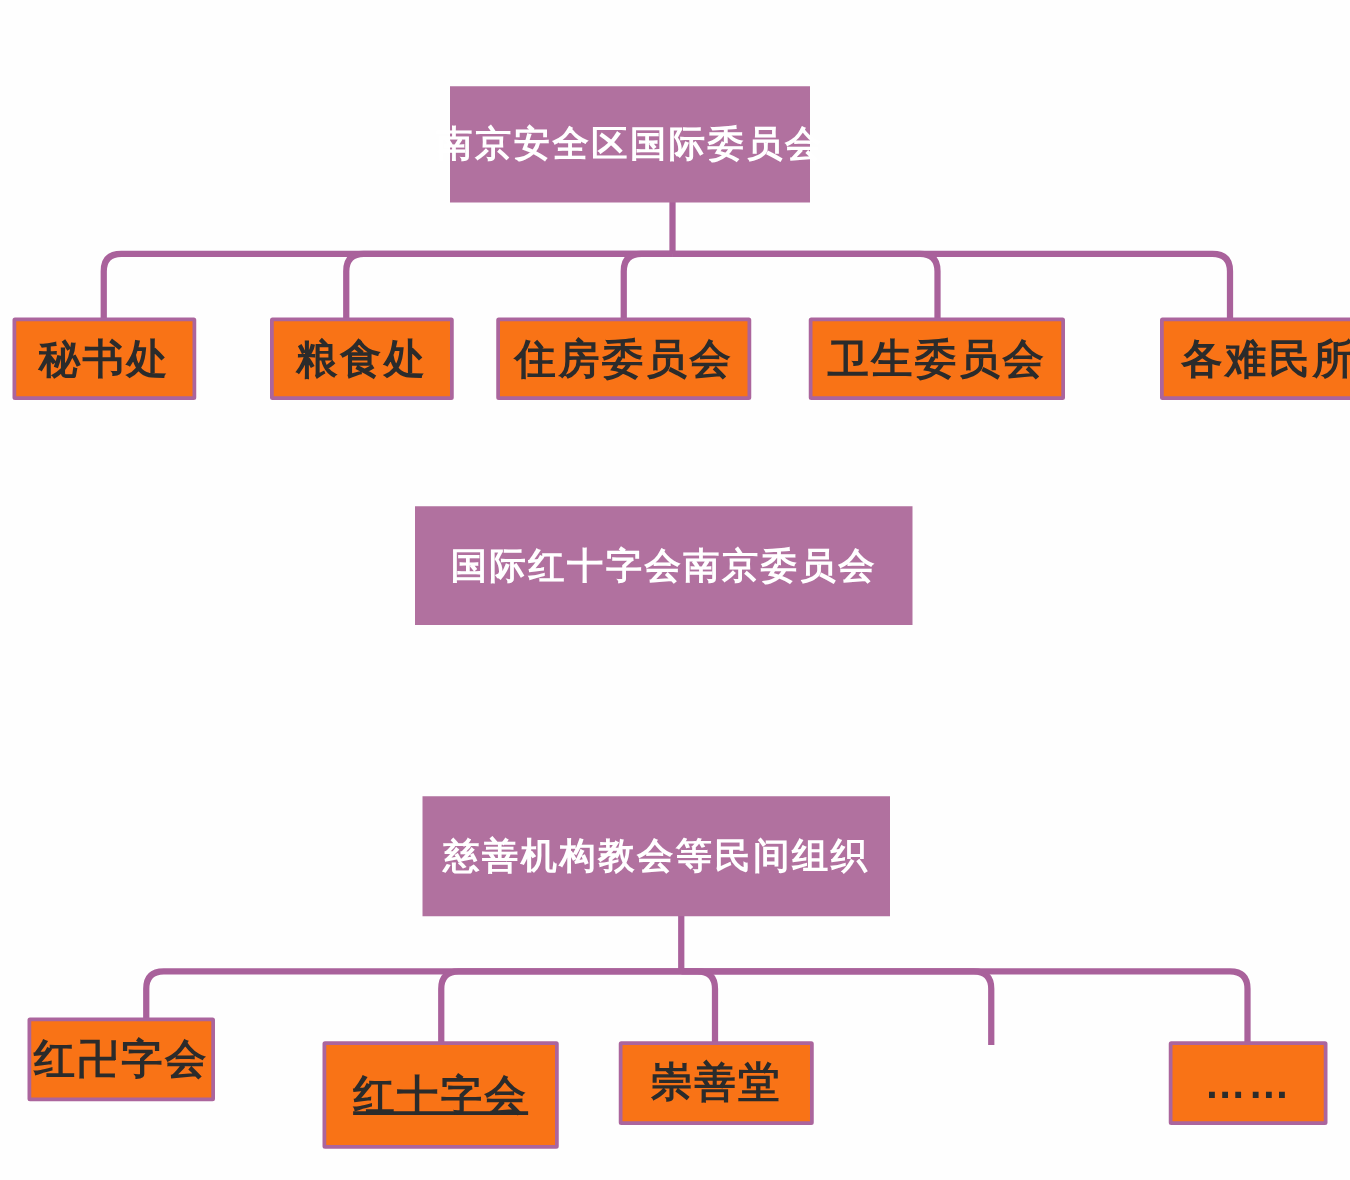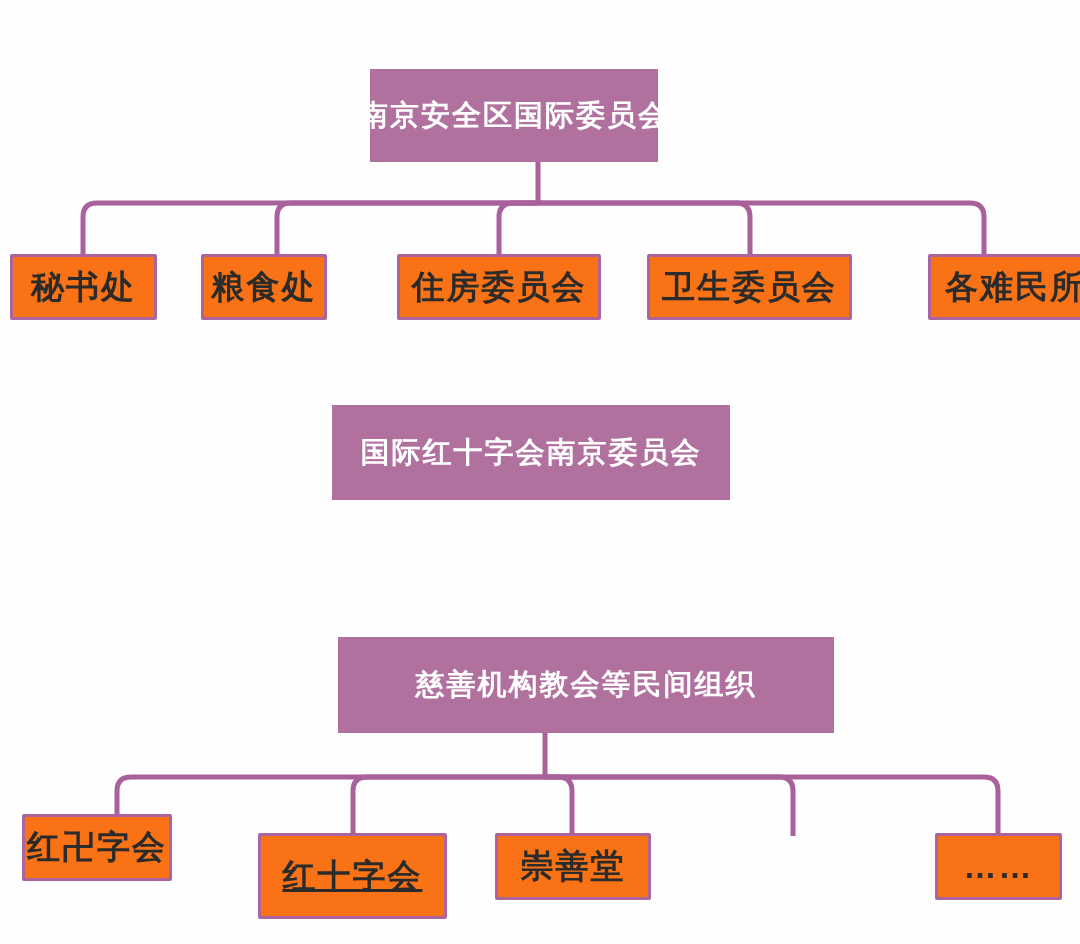--- a/index.html
+++ b/index.html
@@ -80,35 +80,35 @@
     <path d="M538 203 H970 Q984 203 984 217 V258"></path>
 
     <path d="M545 731 V777"></path>
     <path d="M545 777 H131 Q117 777 117 791 V836"></path>
     <path d="M545 777 H367 Q353 777 353 791 V836"></path>
     <path d="M545 777 H558 Q572 777 572 791 V836"></path>
     <path d="M545 777 H779 Q793 777 793 791 V836"></path>
     <path d="M545 777 H984 Q998 777 998 791 V836"></path>
   </svg>
 
-  <div class="node parent" style="left:360px; top:69px; width:288px; height:93px;margin-left:10px;">南京安全区国际委员会</div>
+  <div class="node parent" style="left:360px; top:69px; width:288px; height:93px;">南京安全区国际委员会</div>
 
   <div class="node leaf" style="left:10px; top:254px; width:147px; height:66px;">秘书处</div>
 
-  <div class="node leaf" style="left:201px; top:254px; width:126px; height:66px;">粮食处</div>
+  <div class="node leaf" style="left:216px; top:254px; width:147px; height:66px;">粮食处</div>
 
   <div class="node leaf" style="left:397px; top:254px; width:204px; height:66px;">住房委员会</div>
 
   <div class="node leaf" style="left:647px; top:254px; width:205px; height:66px;">卫生委员会</div>
 
   <div class="node leaf" style="left:928px; top:254px; width:174px; height:66px;">各难民所</div>
 
   <div class="node parent" style="left:332px; top:405px; width:398px; height:95px;font-family:Liberation Serif, serif;">国际红十字会南京委员会</div>
 
-  <div class="node parent" style="left:338px; top:637px; width:496px; height:96px;">慈善机构教会等民间组织</div>
+  <div class="node parent" style="left:338px; top:637px; width:374px; height:96px;">慈善机构教会等民间组织</div>
 
   <div class="node leaf" style="left:22px; top:814px; width:150px; height:67px;">红卍字会</div>
 
   <div class="node leaf" style="left:258px; top:833px; width:189px; height:86px;text-decoration:underline;">红十字会</div>
 
   <div class="node leaf" style="left:495px; top:833px; width:156px; height:67px;">崇善堂</div>
 
 
   <div class="node leaf" style="left:935px; top:833px; width:127px; height:67px;">……</div>
 

